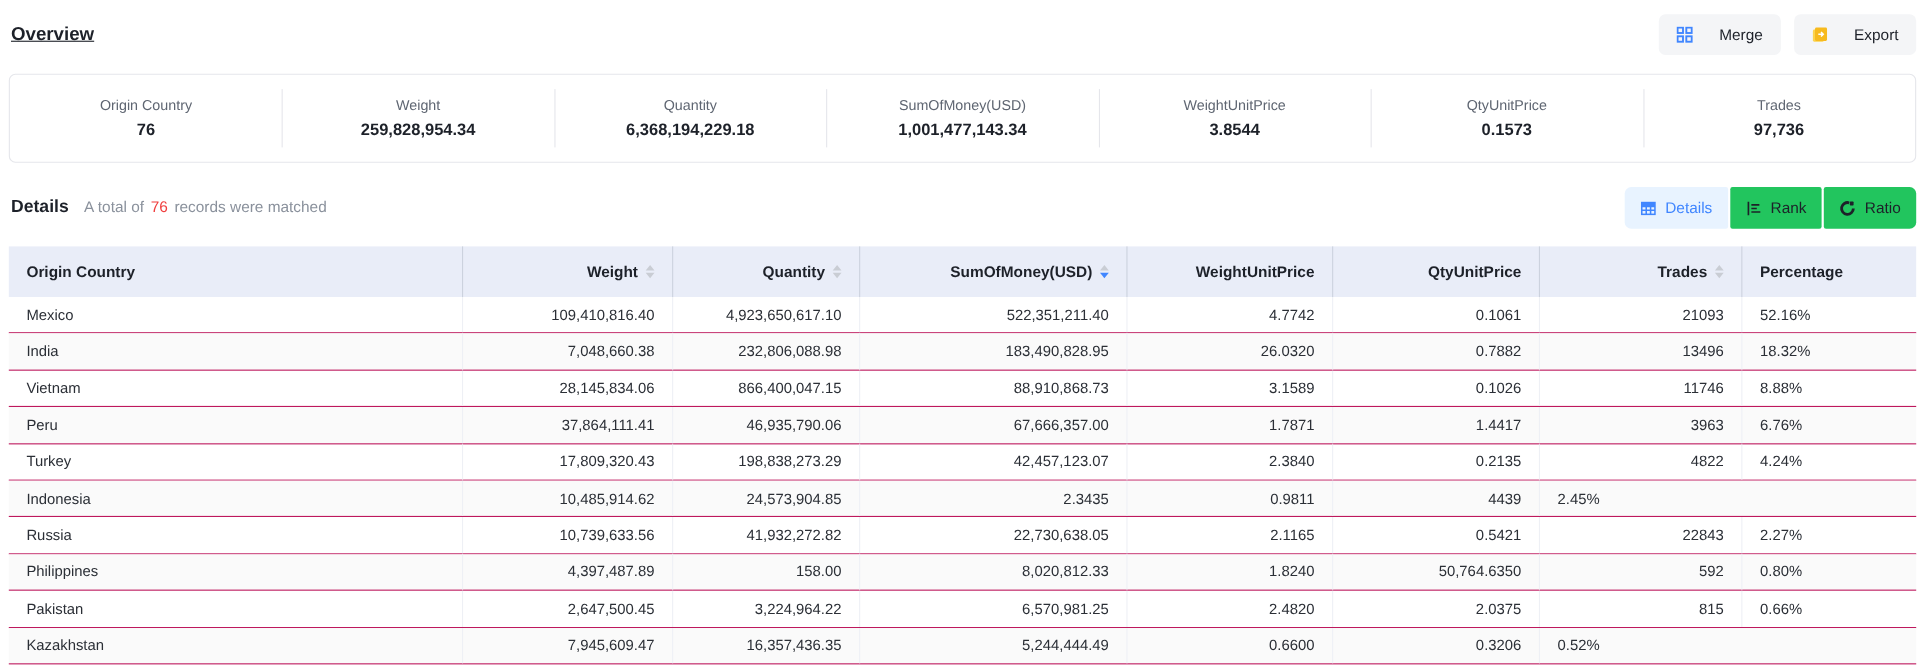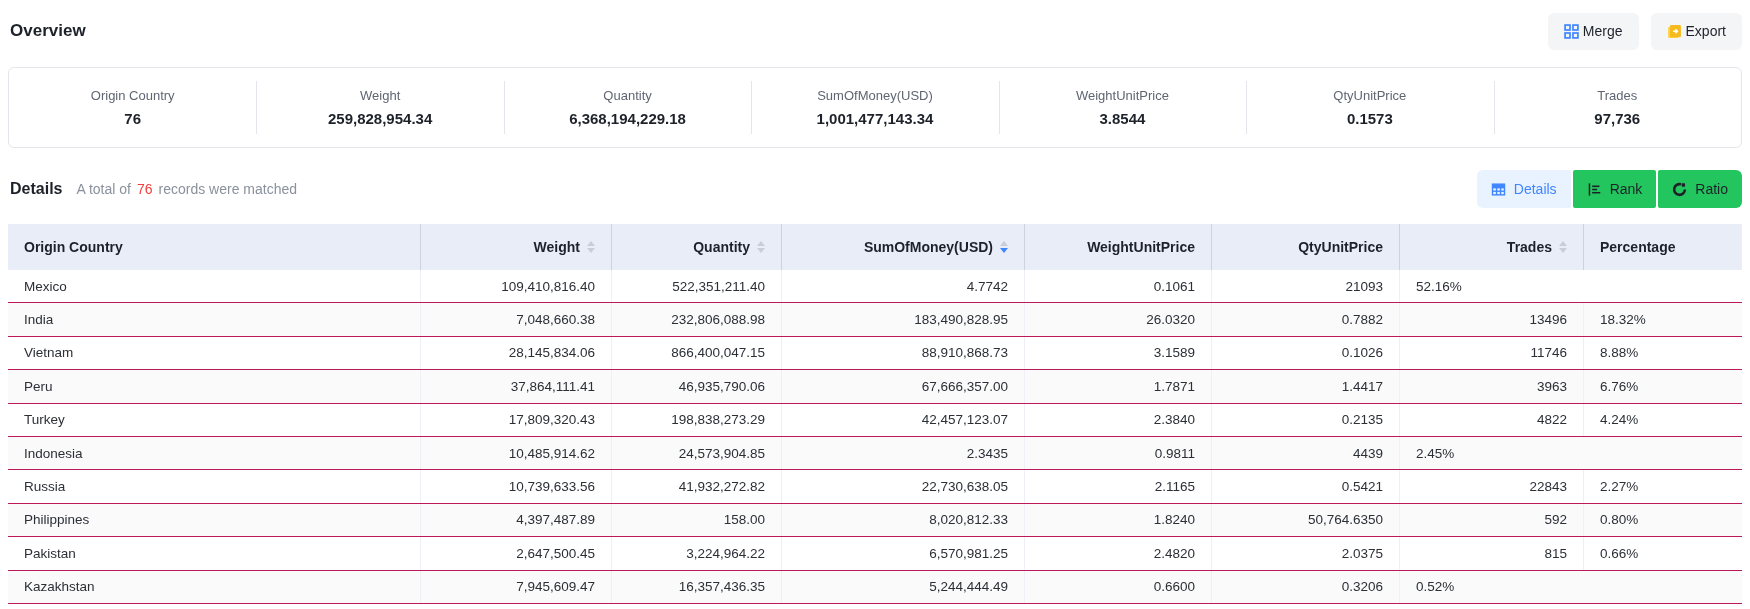--- a/index.html
+++ b/index.html
@@ -2,23 +2,23 @@
 <html><head>
 <meta charset="utf-8">
 <style>
   * { box-sizing: border-box; margin: 0; padding: 0; }
   html, body { width: 1750px; height: 609px; background: #ffffff; overflow: hidden; }
   body { font-family: "Liberation Sans", sans-serif; color: #1d2129; }
 
   
   .topbar { display: flex; align-items: center; justify-content: space-between;
             margin: 12px 8px 0 8px; height: 38px; }
-  .page-title { font-size: 17px; font-weight: bold; color: #1d2129; margin-left: 2px; }
+  .page-title { font-size: 17px; font-weight: bold; color: #1d2129; margin-left: 2px; text-decoration: underline; }
   .btn-group { display: flex; gap: 12px; }
-  .btn { display: inline-flex; align-items: center; gap: 4px; height: 37px; padding: 0 16px;
+  .btn { display: inline-flex; align-items: center; gap: 24px; height: 37px; padding: 0 16px;
          background: #f4f5f7; border: none; border-radius: 6px; font-size: 14px;
          color: #1d2129; font-family: inherit; cursor: pointer; }
   .btn svg { display: block; }
 
   
   .overview-card { margin: 17px 8px 0 8px; height: 81px; border: 1px solid #e5e6eb;
                    border-radius: 6px; display: flex; align-items: stretch; }
   .stat { flex: 1 1 0; display: flex; flex-direction: column; align-items: center;
           justify-content: center; gap: 7px; position: relative; }
   .stat + .stat::before { content: ""; position: absolute; left: 0; top: 13px; bottom: 13px;
@@ -218,20 +218,21 @@
         </span>
     </div>
     <div class="th left">
       <span>Percentage</span>
     </div>
   </div>
   <div id="table-body">
       <div class="tr">
         <div class="td left">Mexico</div>
         <div class="td right">109,410,816.40</div>
+        <div class="td right">4,923,650,617.10</div>
         <div class="td right">522,351,211.40</div>
         <div class="td right">4.7742</div>
         <div class="td right">0.1061</div>
         <div class="td right">21093</div>
         <div class="td left">52.16%</div>
       </div>
       <div class="tr">
         <div class="td left">India</div>
         <div class="td right">7,048,660.38</div>
         <div class="td right">232,806,088.98</div>

